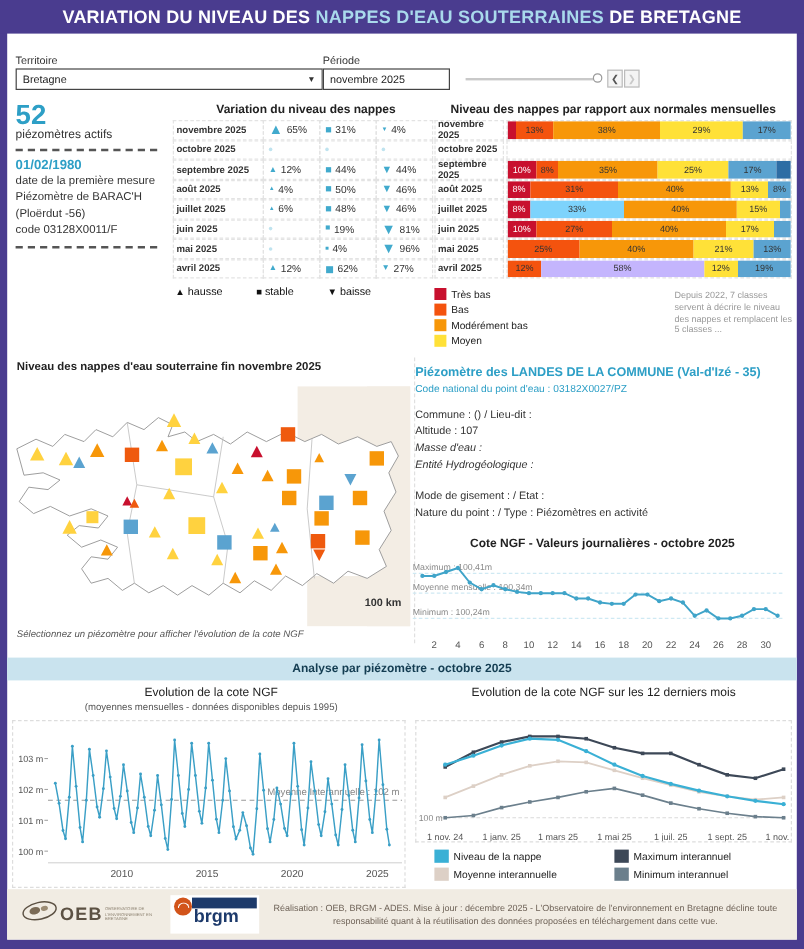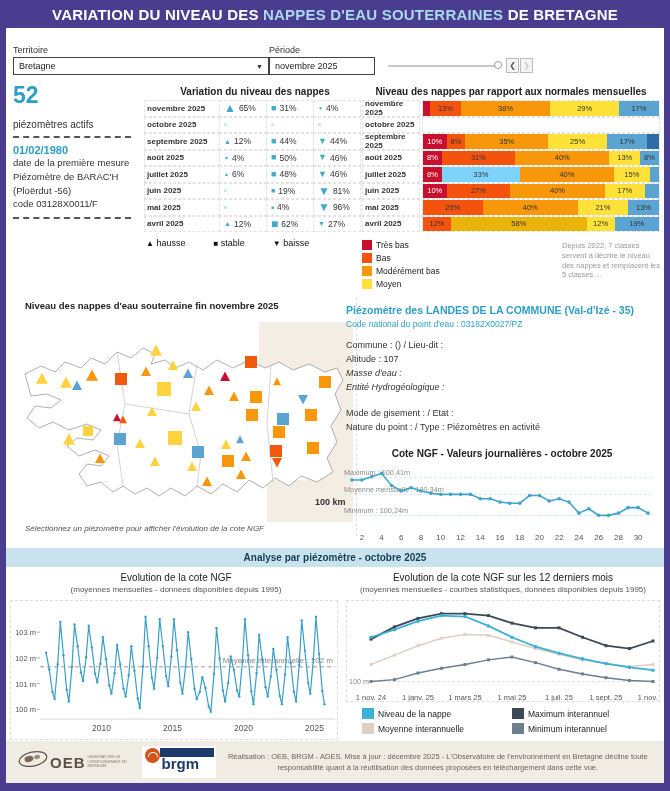--- a/index.html
+++ b/index.html
@@ -16,21 +16,21 @@
             color:#222; display:flex; align-items:center; padding:0 5px; }
   .selbox .arrow { margin-left:auto; font-size:7px; color:#333; }
   .slider-track { position:absolute; height:2px; background:#c9c9c9; }
   .slider-knob { position:absolute; width:8px; height:8px; border:1.5px solid #9a9a9a; border-radius:50%; background:#fff; }
   .nav-btn { position:absolute; width:13px; height:15px; border:1px solid #bbb; background:#f4f4f4;
              font-size:8px; display:flex; align-items:center; justify-content:center; color:#555; }
   .nav-btn.dim { color:#c9c9c9; }
 
   .stats { position:absolute; left:7px; top:56px; width:130px; }
   .stats .big { font-size:23px; font-weight:bold; color:#2d9fc6; line-height:1; }
-  .stats .cap { font-size:10px; color:#333; margin-top:12px; }
+  .stats .cap { font-size:10px; color:#333; margin-top:0; }
   .stats .div { border-top:2px dashed #555; margin:6px 0; width:118px; }
   .stats .date { font-size:11px; font-weight:bold; color:#2d9fc6; }
   .stats .ln { font-size:9.5px; color:#333; line-height:1.45; }
 
   .panel-title { position:absolute; font-size:10px; font-weight:bold; color:#222; text-align:center; }
 
   .vartable { position:absolute; left:138px; top:72px; width:222px; }
   .vrow { display:flex; height:16.5px; }
   .vrow .m { width:76px; font-size:8px; font-weight:bold; color:#333; border:1px dashed #e3e3e3;
              display:flex; align-items:center; padding-left:2px; }
@@ -48,21 +48,21 @@
   .srow .m { width:58px; font-size:8px; font-weight:bold; color:#333; border:1px dashed #e3e3e3;
              display:flex; align-items:center; padding-left:2px; }
   .sbar { flex:1; border:1px dashed #e3e3e3; margin-left:2px; display:flex; overflow:hidden; }
   .seg { height:100%; display:flex; align-items:center; justify-content:center; font-size:7.5px; color:#333; overflow:hidden; white-space:nowrap; }
   .stack-legend { position:absolute; left:356px; top:212px; display:flex; gap:14px; }
   .leg-col { display:flex; flex-direction:column; gap:3px; }
   .leg-item { display:flex; align-items:center; gap:4px; font-size:8.5px; color:#222; }
   .leg-sw { width:10px; height:10px; flex:0 0 10px; }
   .stack-note { position:absolute; left:556px; top:213px; width:98px; font-size:7.5px; color:#999; line-height:1.3; }
 
-  .map-panel { position:absolute; left:15px; top:270px; width:336px; height:238px; border-right:1px dashed #e0e0e0;padding-left:44px; }
+  .map-panel { position:absolute; left:4px; top:270px; width:336px; height:238px; border-right:1px dashed #e0e0e0;padding-left:44px; }
   .map-title { position:absolute; left:4px; top:2px; font-size:9.5px; font-weight:bold; color:#222; }
   .map-caption { position:absolute; left:4px; top:226px; font-size:8px; font-style:italic; color:#555; }
 
   .piezo { position:absolute; left:340px; top:276px; width:314px; }
   .piezo .nm { font-size:10.5px; font-weight:bold; color:#2d9fc6; }
   .piezo .cd { font-size:8.5px; color:#2d9fc6; margin-top:3px; }
   .piezo .ln { font-size:9px; color:#333; line-height:1.55; }
   .piezo .it { font-style:italic; }
   .piezo .gap { margin-top:12px; }
 
@@ -319,21 +319,21 @@
             <div class="seg" style="width: 25.2525%; background: rgb(244, 83, 14);">25%</div>
             <div class="seg" style="width: 40.404%; background: rgb(247, 151, 9);">40%</div>
             <div class="seg" style="width: 21.2121%; background: rgb(255, 225, 56);">21%</div>
             <div class="seg" style="width: 13.1313%; background: rgb(91, 163, 208);">13%</div>
           </div>
         </div>
         <div class="srow">
           <div class="m">avril 2025</div>
           <div class="sbar">
             <div class="seg" style="width: 11.8812%; background: rgb(244, 83, 14);">12%</div>
-            <div class="seg" style="width: 57.4257%; background: #eab308;">58%</div>
+            <div class="seg" style="width: 57.4257%; background: #c4b5fd;">58%</div>
             <div class="seg" style="width: 11.8812%; background: rgb(255, 225, 56);">12%</div>
             <div class="seg" style="width: 18.8119%; background: rgb(91, 163, 208);">19%</div>
           </div>
         </div>
       </div>
     <div class="stack-legend" id="stack-legend">
         <div class="leg-col" style="width: 88px;">
           <div class="leg-item">
             <span class="leg-sw" style="background: rgb(200, 16, 46);"></span>
             <span>Très bas</span>
@@ -600,21 +600,20 @@
         <circle cx="297.14492753623193" cy="81.86428571428607" r="1.2" fill="#3a9fc6"></circle>
         <circle cx="299.2753623188419" cy="92.85714285714307" r="1.2" fill="#3a9fc6"></circle>
         <circle cx="302.40000000000174" cy="58.142857142857515" r="1.2" fill="#3a9fc6"></circle>
         <circle cx="304.9565217391298" cy="15.714285714285936" r="1.2" fill="#3a9fc6"></circle>
         <circle cx="308.0811594202896" cy="52.99999999999992" r="1.2" fill="#3a9fc6"></circle>
         <circle cx="311.34782608695656" cy="90.0285714285713" r="1.2" fill="#3a9fc6"></circle>
         <circle cx="313.4782608695665" cy="103.14285714285714" r="1.2" fill="#3a9fc6"></circle>
       </svg>
 
     <div class="ch-title" style="left:340px;top:544px;width:314px;">Evolution de la cote NGF sur les 12 derniers mois</div>
-    <div class="ch-sub" style="left:340px;top:557px;width:314px;">(moyennes mensuelles - courbes statistiques, données disponibles depuis 1995)</div>
     <svg id="stats-svg" width="314" height="102">
         <line x1="20" y1="80.47058823529402" x2="310" y2="80.47058823529402" stroke="#d8d8d8" stroke-width="0.8" stroke-dasharray="3,2"></line>
         <text x="2" y="82.97058823529402" font-size="7.2" fill="#888">100 m</text>
         <text x="24" y="99" font-size="7.5" fill="#555" text-anchor="middle">1 nov. 24</text>
         <text x="71" y="99" font-size="7.5" fill="#555" text-anchor="middle">1 janv. 25</text>
         <text x="118" y="99" font-size="7.5" fill="#555" text-anchor="middle">1 mars 25</text>
         <text x="165" y="99" font-size="7.5" fill="#555" text-anchor="middle">1 mai 25</text>
         <text x="212" y="99" font-size="7.5" fill="#555" text-anchor="middle">1 juil. 25</text>
         <text x="259" y="99" font-size="7.5" fill="#555" text-anchor="middle">1 sept. 25</text>
         <text x="306" y="99" font-size="7.5" fill="#555" text-anchor="middle">1 nov. 25</text>

